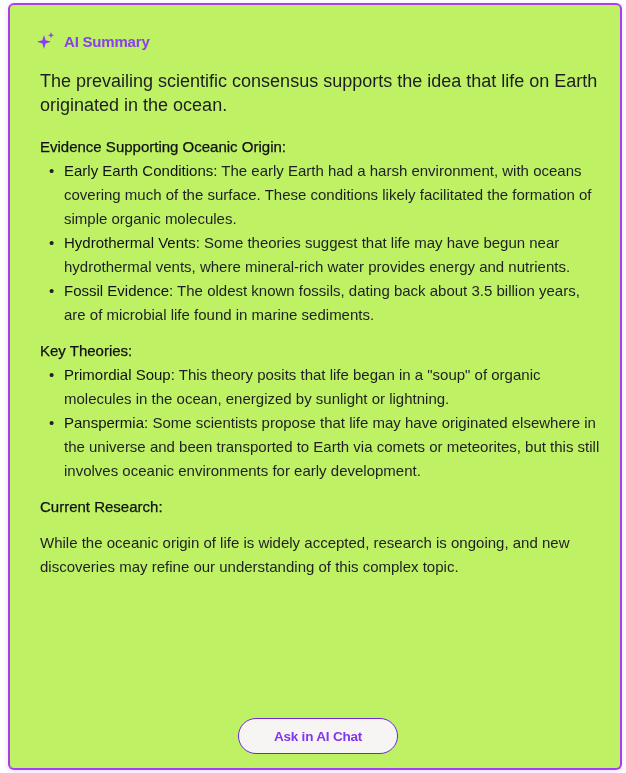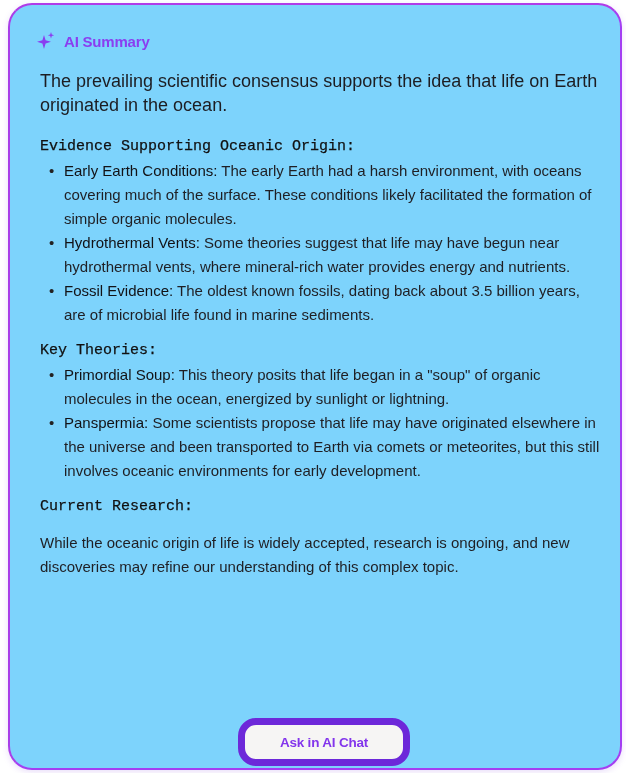--- a/index.html
+++ b/index.html
@@ -1,37 +1,37 @@
 <!DOCTYPE html>
 <html><head>
 <meta charset="utf-8">
 <style>
   html, body { margin: 0; padding: 0; background: #ffffff; }
   body { width: 626px; height: 773px; position: relative; overflow: hidden; font-family: "Liberation Sans", sans-serif; color: #1b1b1f; }
   .card {
     position: absolute; left: 8px; top: 3px; width: 610px; height: 763px;
-    border: 2px solid #a43ef2; border-radius: 24px; background: #7dd3fc;
+    border: 2px solid #a43ef2; border-radius: 6px; background: #bef264;
     box-shadow: 0 2px 6px rgba(140, 80, 220, 0.18);
     border-top-color: #b03be8; border-left-color: #a93ee8;
   }
   .header { position: absolute; left: 26px; top: 26px; display: flex; align-items: center; gap: 8px; }
   .header svg { width: 20px; height: 20px; display: block; }
   .header-title { color: #8a3ef0; font-weight: bold; font-size: 15px; letter-spacing: -0.2px; }
   .lead { position: absolute; left: 30px; top: 64px; width: 560px; font-size: 18px; line-height: 24px; color: #1d1d22; }
   .content { position: absolute; left: 30px; top: 130px; width: 560px; font-size: 15px; line-height: 24px; color: #1f1f24; }
-  .section-title { font-weight: normal; font-size: 15px; color: #111; margin: 0; font-family: Liberation Mono, monospace; -webkit-text-stroke: 0.25px #111; }
+  .section-title { font-weight: normal; font-size: 15px; color: #111; margin: 0; -webkit-text-stroke: 0.25px #111; }
   ul { margin: 0; padding: 0 0 0 24px; list-style: none; }
   li { position: relative; }
   li::before { content: "\2022"; position: absolute; left: -15px; top: 0; font-size: 15px; color: #222; }
   .label { font-weight: normal; color: #121216; }
   .section { margin-bottom: 12px; }
   .closing { margin-top: 12px; }
   .btn {
     position: absolute; left: 228px; top: 713px; width: 158px; height: 34px;
-    border-radius: 18px; background: #f6f5f4; border: 7px solid #6d28d9;
+    border-radius: 18px; background: #f6f5f4; border: 1px solid #6d28d9;
     display: flex; align-items: center; justify-content: center;
     color: #8335ec; font-weight: bold; font-size: 13.5px; cursor: pointer; letter-spacing: -0.2px;
   }
 </style>
 </head>
 <body>
 
 <div class="card">
   <div class="header">
     <span>

